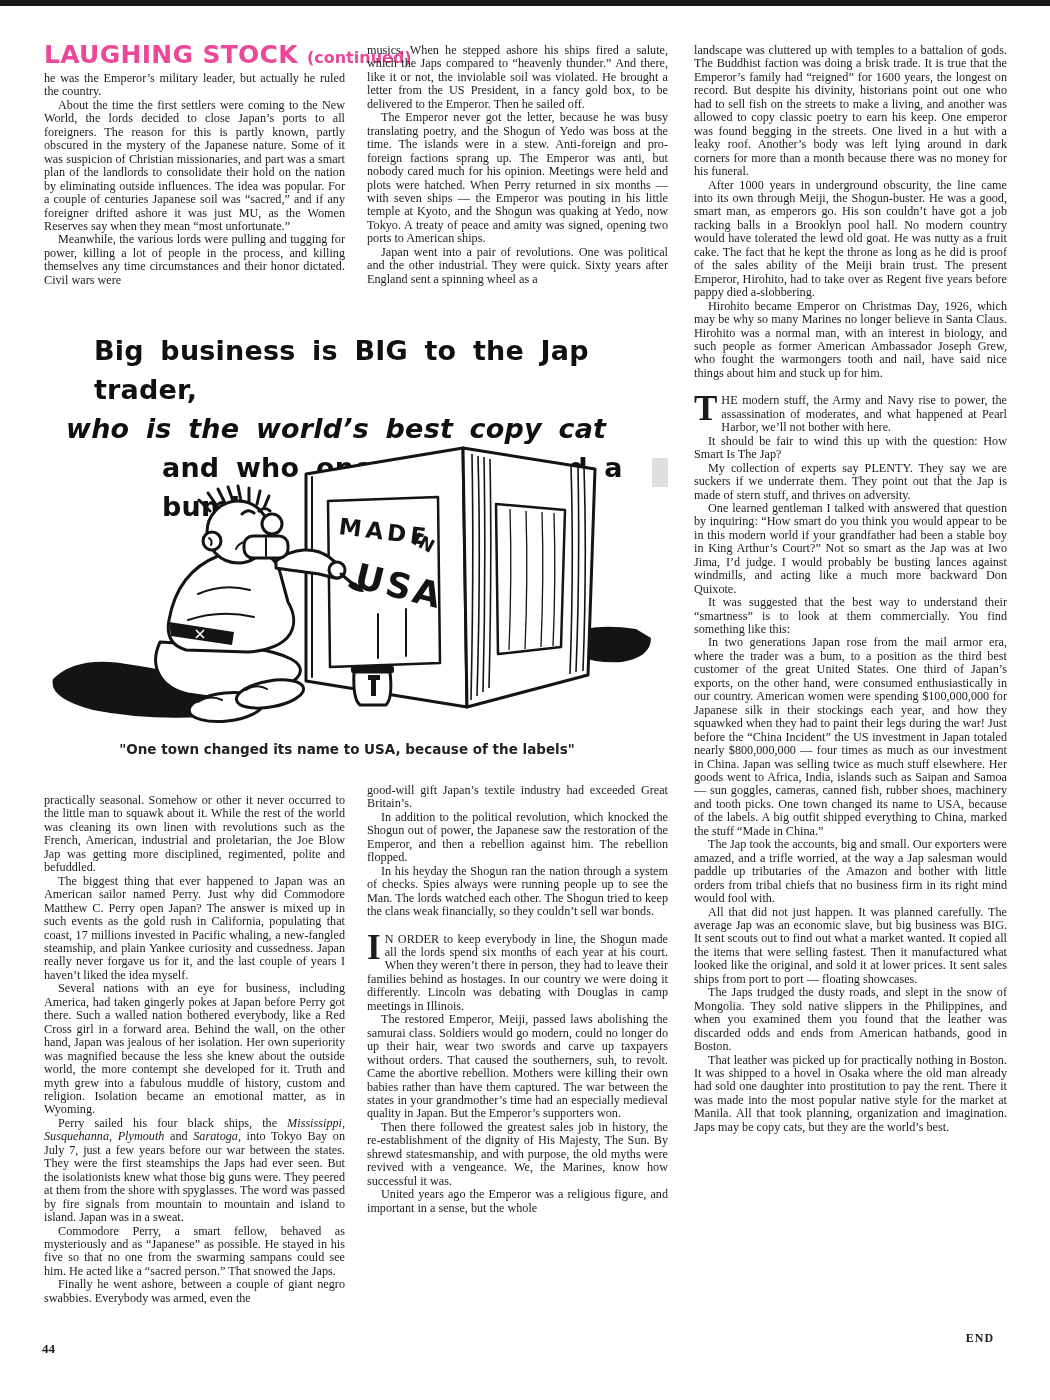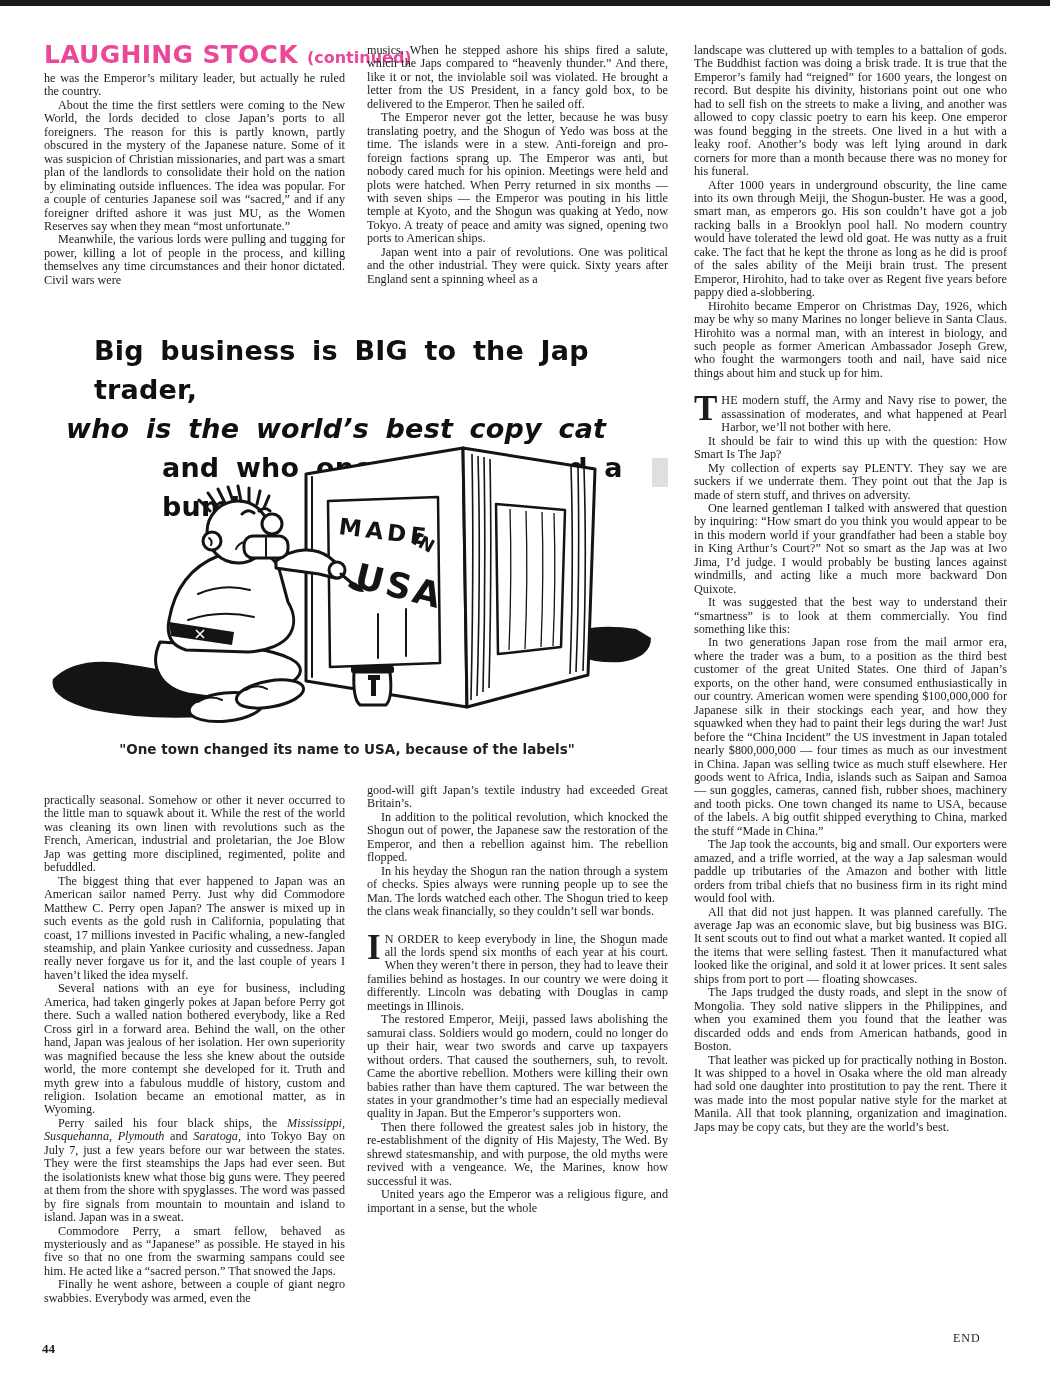--- a/index.html
+++ b/index.html
@@ -21,21 +21,21 @@
   .headline{left:58px;top:331px;width:596px;font-family:"DejaVu Sans",sans-serif;
             font-weight:bold;font-size:27px;line-height:39px;color:#101010;
             letter-spacing:0.2px;word-spacing:7px;}
   .hl-1{padding-left:36px;}
   .hl-2{padding-left:8px;font-style:italic;}
   .hl-3{padding-left:104px;}
   .caption{left:40px;top:741px;width:614px;text-align:center;
            font-family:"DejaVu Sans",sans-serif;font-weight:bold;font-size:13.5px;color:#222;}
   .cartoon{left:38px;top:444px;}
   .pageno{left:42px;top:1341px;font-size:13px;font-weight:bold;}
-  .endmark{left:953px;top:1331px;width:54px;text-align:left;font-weight:normal;
+  .endmark{left:953px;top:1331px;width:54px;text-align:center;font-weight:bold;
            font-size:12px;letter-spacing:1px;}
   .artifact{left:652px;top:458px;width:16px;height:29px;background:#c9c9c9;opacity:.6;}
   svg .s{fill:#ffffff;stroke:#141414;stroke-width:3;stroke-linejoin:round;stroke-linecap:round;}
   svg .ln{fill:none;stroke:#141414;stroke-width:2;stroke-linecap:round;}
   svg .ln3{fill:none;stroke:#141414;stroke-width:3;stroke-linecap:round;}
   svg .blk{fill:#141414;stroke:none;}
   svg text{font-family:"DejaVu Sans",sans-serif;font-weight:bold;fill:#141414;}
 </style>
 </head>
 <body>
@@ -177,19 +177,19 @@
     <p class="para">Commodore Perry, a smart fellow, behaved as mysteriously and as “Japanese” as possible. He stayed in his five so that no one from the swarming sampans could see him. He acted like a “sacred person.” That snowed the Japs.</p>
     <p class="para">Finally he went ashore, between a couple of giant negro swabbies. Everybody was armed, even the</p>
   </div>
 
 <div class="col" style="left:367px;top:784px;width:301px;height:556px;">
     <p class="para noindent">good-will gift Japan’s textile industry had exceeded Great Britain’s.</p>
     <p class="para">In addition to the political revolution, which knocked the Shogun out of power, the Japanese saw the restoration of the Emperor, and then a rebellion against him. The rebellion flopped.</p>
     <p class="para">In his heyday the Shogun ran the nation through a system of checks. Spies always were running people up to see the Man. The lords watched each other. The Shogun tried to keep the clans weak financially, so they couldn’t sell war bonds.</p>
     <p class="para noindent gap"><span class="dropcap">I</span>N ORDER to keep everybody in line, the Shogun made all the lords spend six months of each year at his court. When they weren’t there in person, they had to leave their families behind as hostages. In our country we were doing it differently. Lincoln was debating with Douglas in camp meetings in Illinois.</p>
     <p class="para">The restored Emperor, Meiji, passed laws abolishing the samurai class. Soldiers would go modern, could no longer do up their hair, wear two swords and carve up taxpayers without orders. That caused the southerners, suh, to revolt. Came the abortive rebellion. Mothers were killing their own babies rather than have them captured. The war between the states in your grandmother’s time had an especially medieval quality in Japan. But the Emperor’s supporters won.</p>
-    <p class="para">Then there followed the greatest sales job in history, the re-establishment of the dignity of His Majesty, The Wed. By shrewd statesmanship, and with purpose, the old myths were revived with a vengeance. We, the Marines, know how successful it was.</p>
+    <p class="para">Then there followed the greatest sales job in history, the re-establishment of the dignity of His Majesty, The Sun. By shrewd statesmanship, and with purpose, the old myths were revived with a vengeance. We, the Marines, know how successful it was.</p>
     <p class="para">United years ago the Emperor was a religious figure, and important in a sense, but the whole</p>
   </div>
 
 <div class="abs pageno">44</div>
 <div class="abs endmark">END</div>
 <div class="abs artifact"></div>
 
 </body></html>

